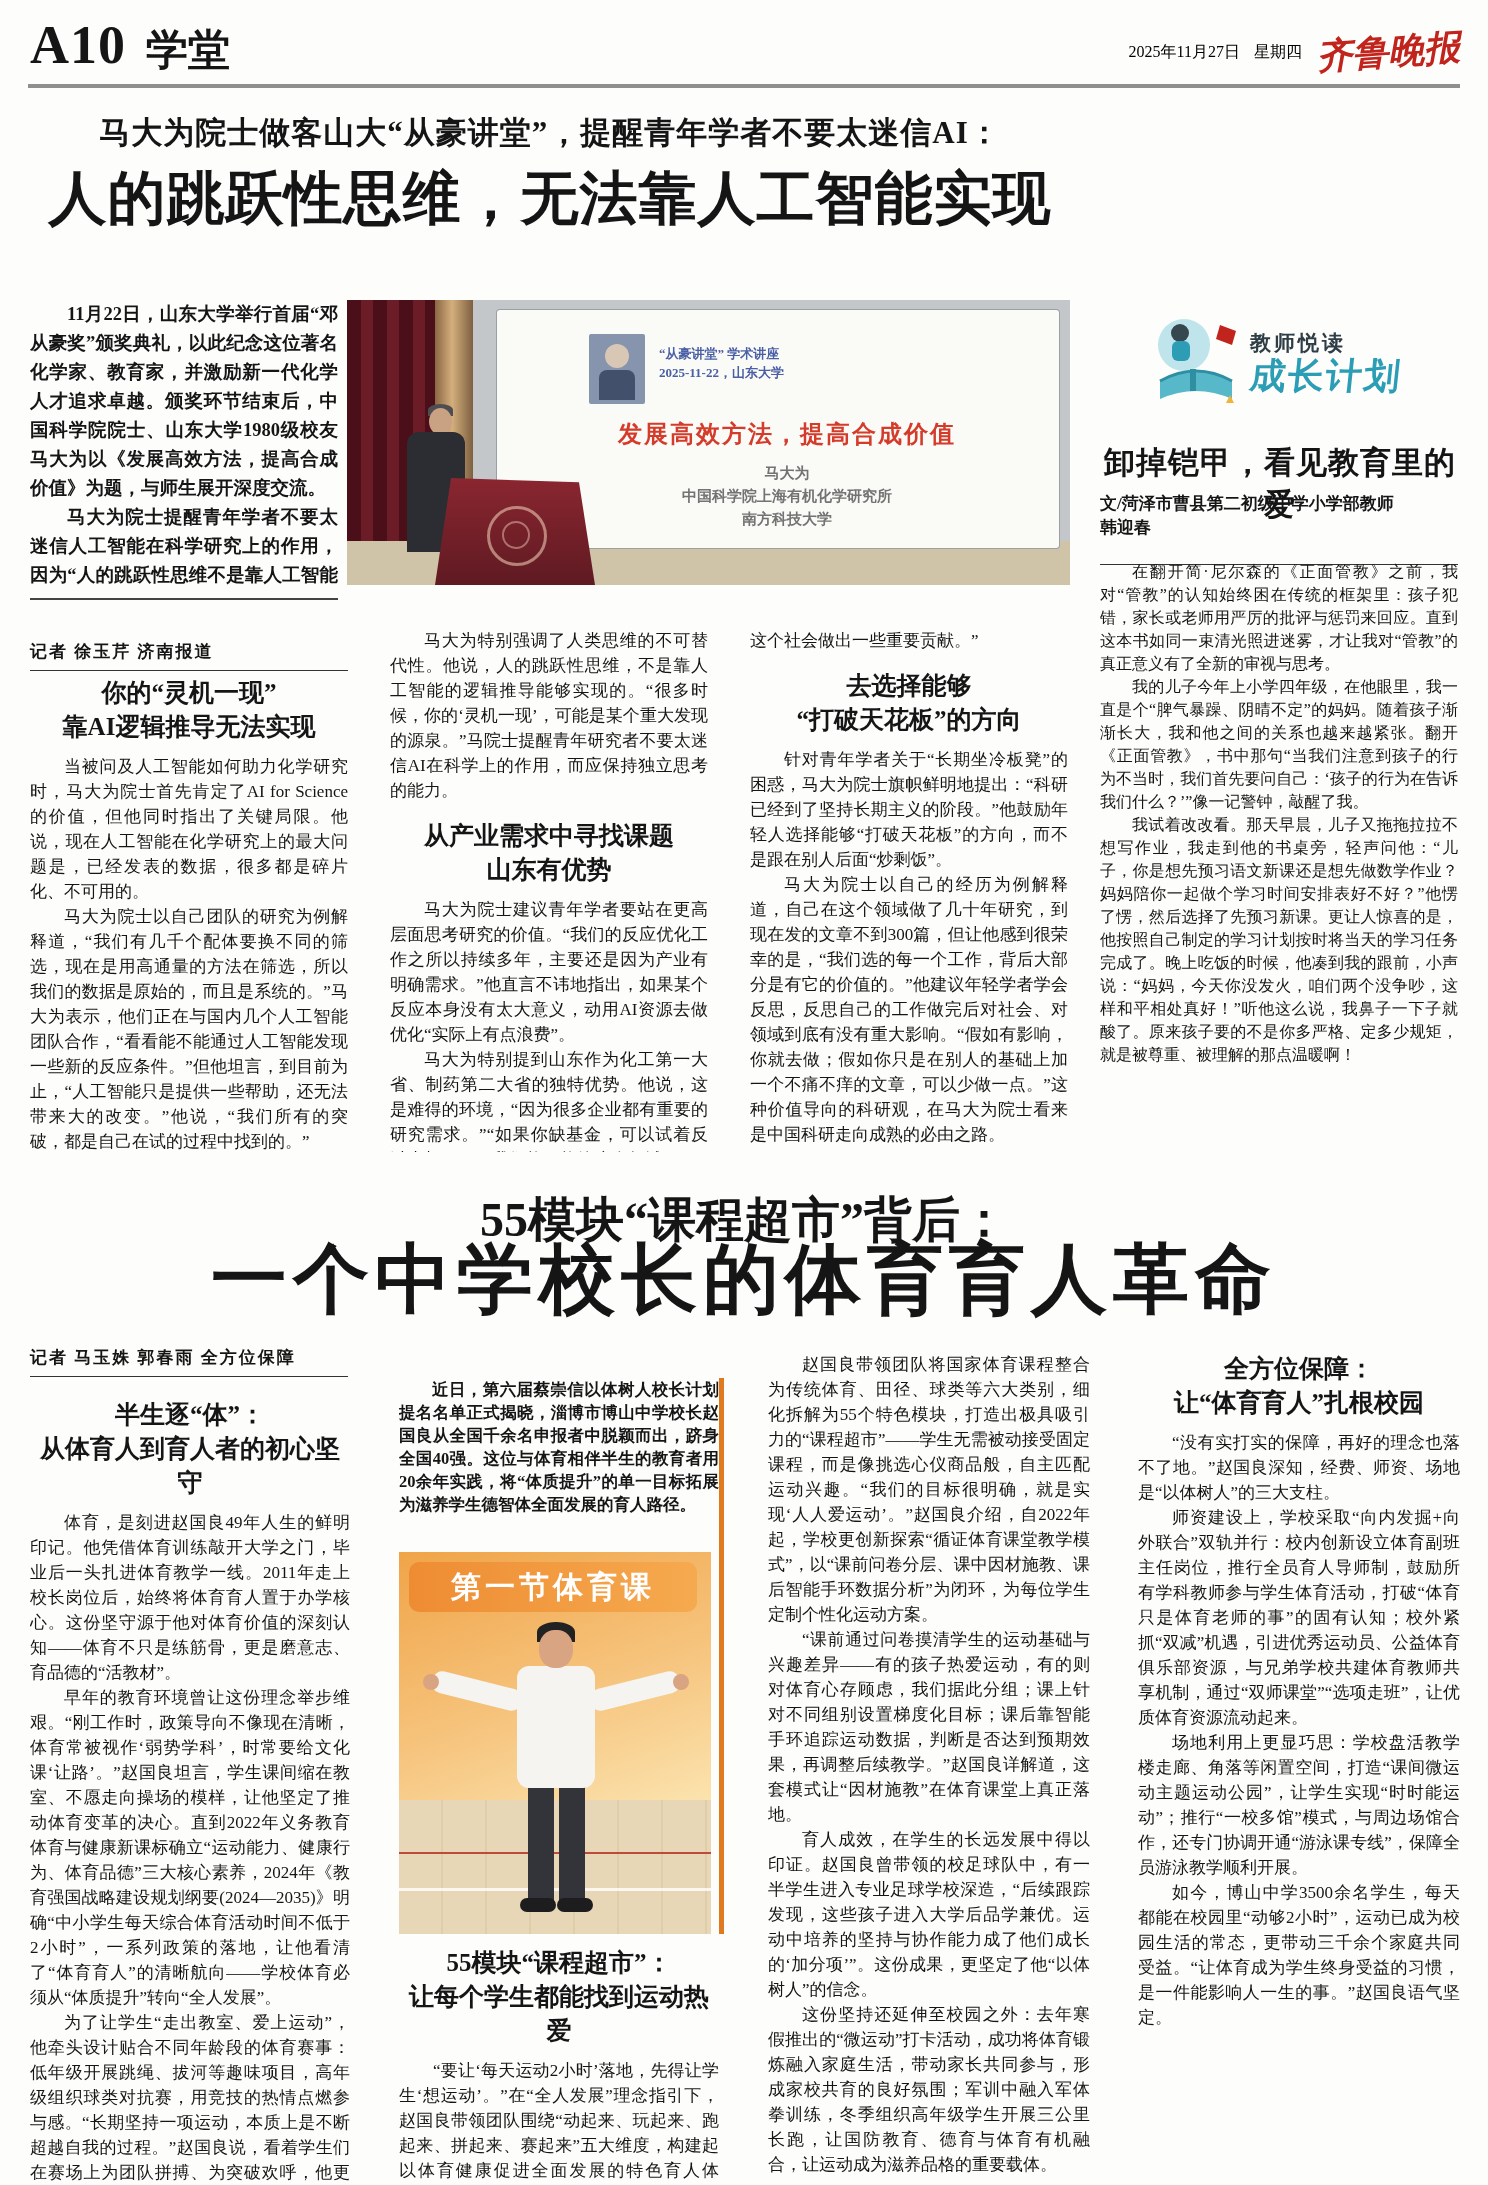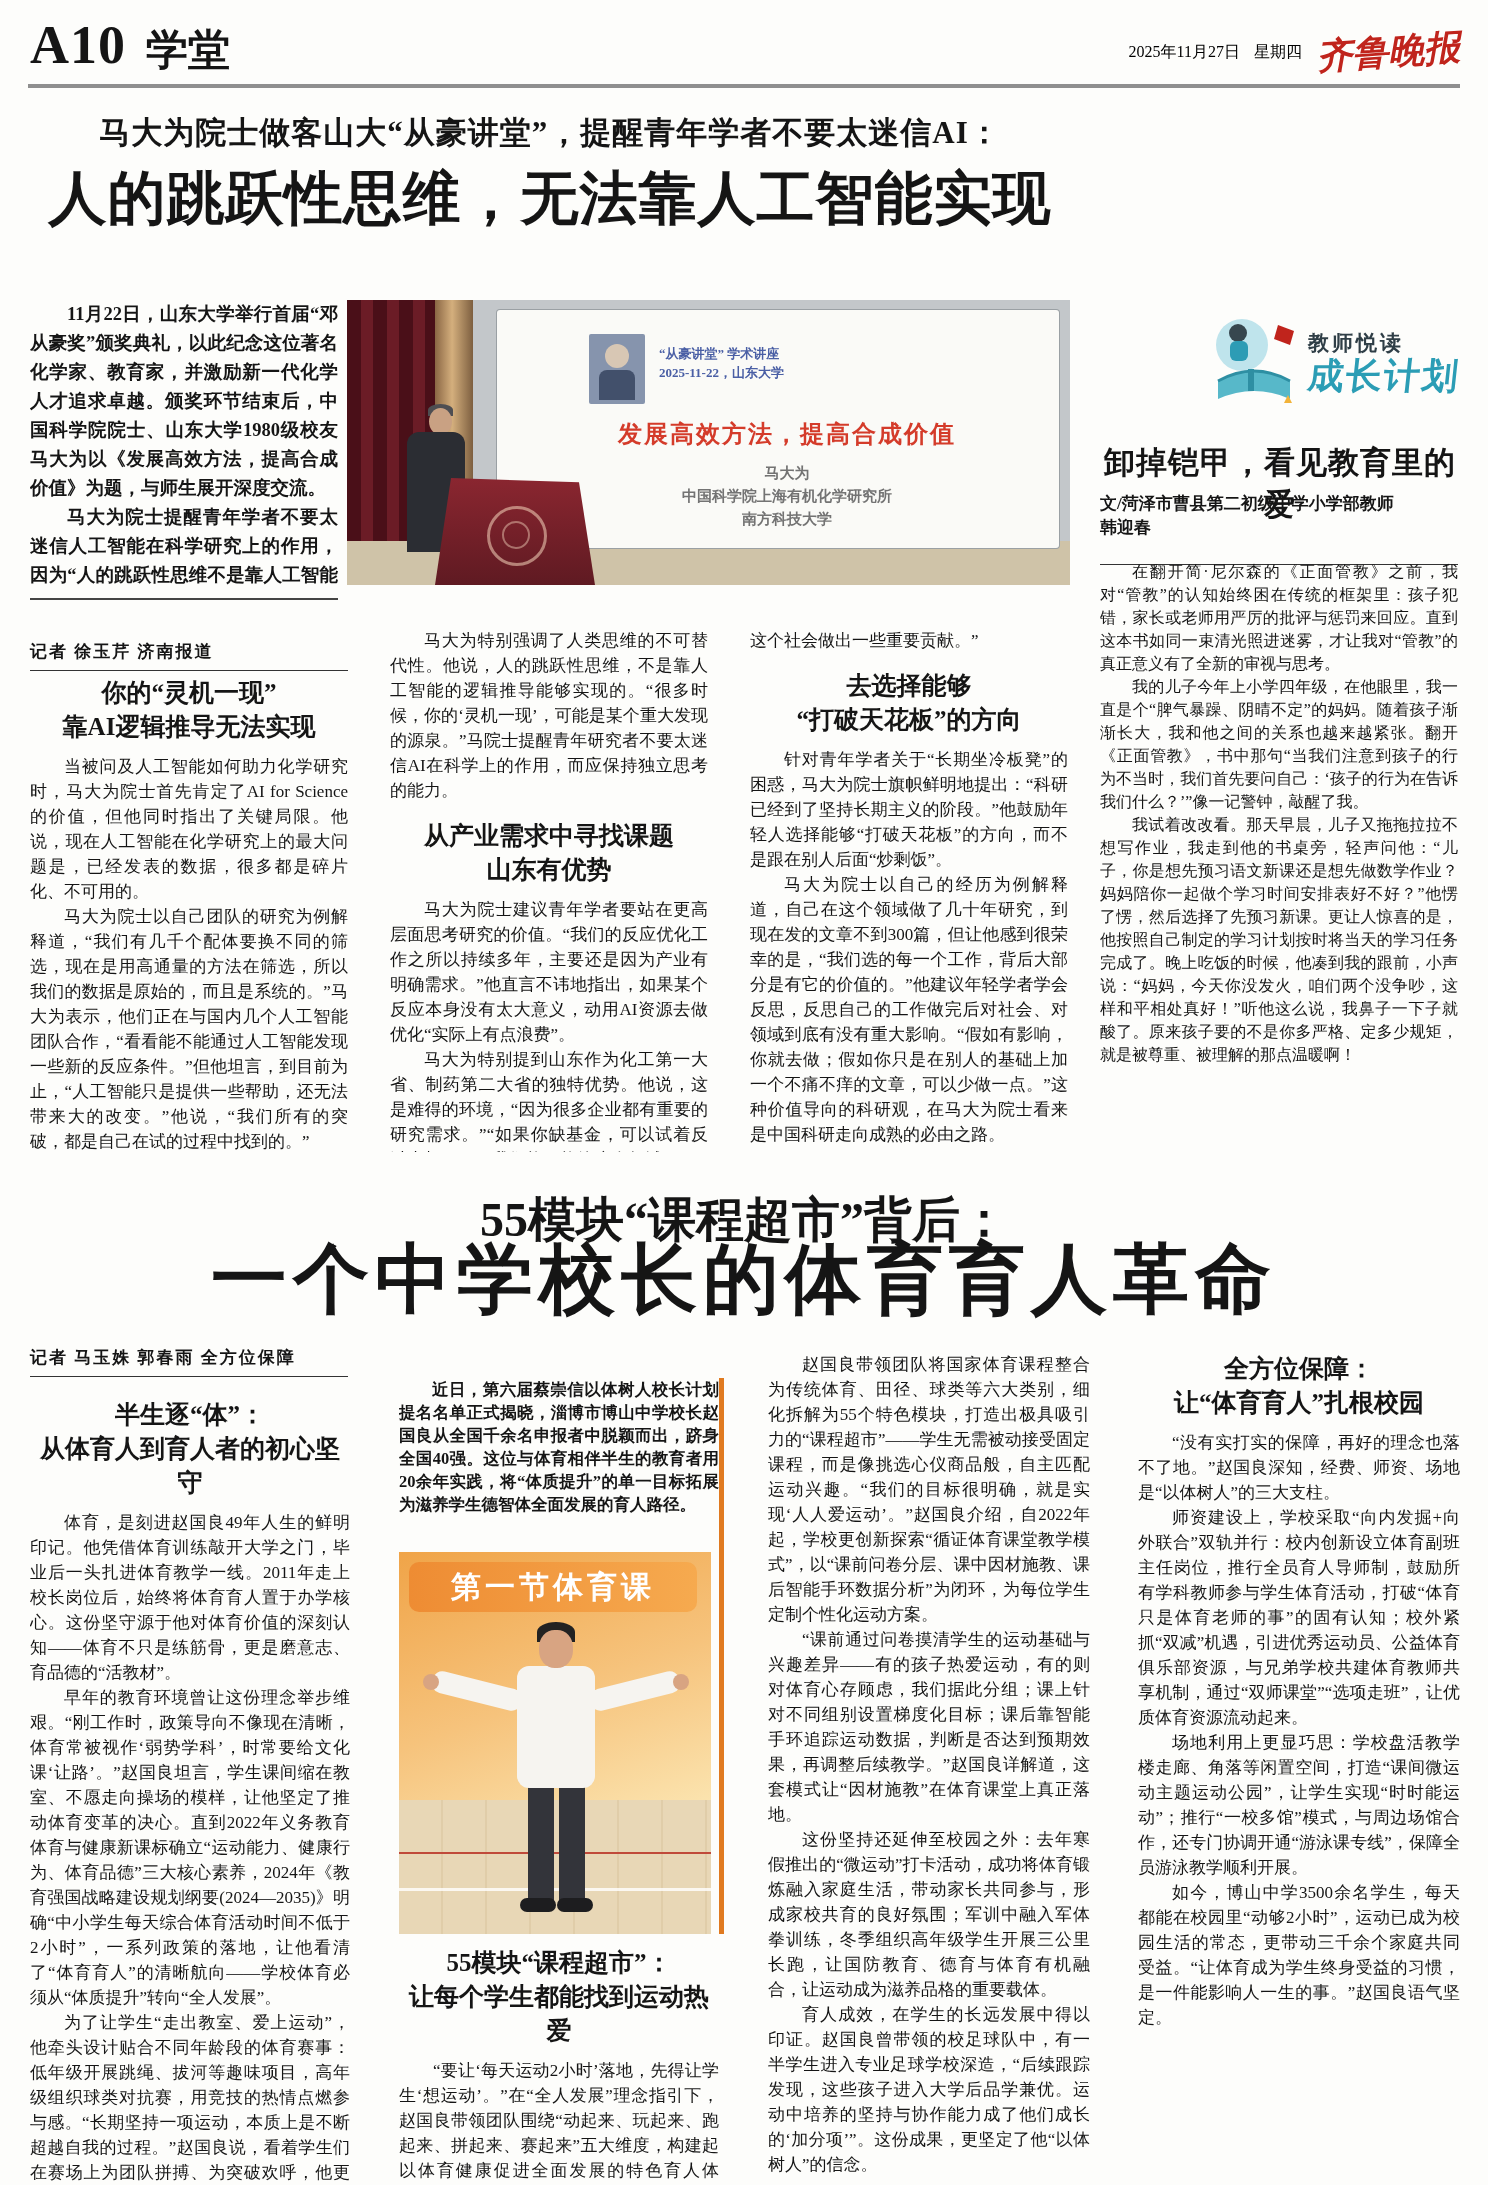--- a/index.html
+++ b/index.html
@@ -46,21 +46,21 @@
   .s2-col1{left:30px;top:1382px;width:320px;height:803px;}
   .s2-intro{left:399px;top:1378px;width:320px;height:176px;overflow:hidden;}
   .s2-intro p{margin:0;text-indent:2em;text-align:justify;font-size:16.5px;line-height:23px;font-weight:700;}
   .s2-col2b{left:399px;top:1946px;width:320px;height:239px;}
   .s2-col3{left:768px;top:1352px;width:322px;height:833px;}
   .s2-col4{left:1138px;top:1352px;width:322px;height:833px;}
   .orange-rule{left:719px;top:1378px;width:5px;height:556px;background:var(--accent_orange);}
 
   
   .sb-badge{left:1150px;top:294px;width:310px;height:138px;}
-  .badge-wrap{position:relative;width:100%;height:100%;display:flex;align-items:center;justify-content:flex-end;gap:8px;}
+  .badge-wrap{position:relative;width:100%;height:100%;display:flex;align-items:center;justify-content:flex-start;gap:8px;}
   .badge-art{width:92px;height:104px;flex:0 0 auto;}
   .badge-text{display:flex;flex-direction:column;align-items:flex-start;}
   .badge-l1{font-size:21px;font-weight:800;color:#2f3e46;letter-spacing:3px;}
   .badge-l2{font-size:36px;font-weight:900;color:var(--badge_teal);transform:skewX(-6deg);letter-spacing:2px;line-height:1.1;}
   .sb-title{left:1100px;top:442px;width:360px;text-align:center;font-size:31px;font-weight:900;letter-spacing:1px;}
   .sb-byline{left:1100px;top:492px;width:358px;font-size:17px;font-weight:700;line-height:24px;
              border-bottom:1.5px solid #333;padding-bottom:24px;}
   .sb-body{left:1100px;top:560px;width:358px;height:556px;overflow:hidden;}
   .sb-body p{margin:0;text-indent:2em;text-align:justify;font-size:16px;line-height:23px;}
 
@@ -258,22 +258,22 @@
 
   <div class="abs col s2-col2b">
     <div class="subhead">55模块“课程超市”：</div>
     <div class="subhead mb">让每个学生都能找到运动热爱</div>
     <p>“要让‘每天运动2小时’落地，先得让学生‘想运动’。”在“全人发展”理念指引下，赵国良带领团队围绕“动起来、玩起来、跑起来、拼起来、赛起来”五大维度，构建起以体育健康促进全面发展的特色育人体系。</p>
   </div>
 
   <div class="abs col s2-col3">
     <p>赵国良带领团队将国家体育课程整合为传统体育、田径、球类等六大类别，细化拆解为55个特色模块，打造出极具吸引力的“课程超市”——学生无需被动接受固定课程，而是像挑选心仪商品般，自主匹配运动兴趣。“我们的目标很明确，就是实现‘人人爱运动’。”赵国良介绍，自2022年起，学校更创新探索“循证体育课堂教学模式”，以“课前问卷分层、课中因材施教、课后智能手环数据分析”为闭环，为每位学生定制个性化运动方案。</p>
     <p>“课前通过问卷摸清学生的运动基础与兴趣差异——有的孩子热爱运动，有的则对体育心存顾虑，我们据此分组；课上针对不同组别设置梯度化目标；课后靠智能手环追踪运动数据，判断是否达到预期效果，再调整后续教学。”赵国良详解道，这套模式让“因材施教”在体育课堂上真正落地。</p>
+    <p>育人成效，在学生的长远发展中得以印证。赵国良曾带领的校足球队中，有一半学生进入专业足球学校深造，“后续跟踪发现，这些孩子进入大学后品学兼优。运动中培养的坚持与协作能力成了他们成长的‘加分项’”。这份成果，更坚定了他“以体树人”的信念。</p>
     <p>这份坚持还延伸至校园之外：去年寒假推出的“微运动”打卡活动，成功将体育锻炼融入家庭生活，带动家长共同参与，形成家校共育的良好氛围；军训中融入军体拳训练，冬季组织高年级学生开展三公里长跑，让国防教育、德育与体育有机融合，让运动成为滋养品格的重要载体。</p>
-    <p>育人成效，在学生的长远发展中得以印证。赵国良曾带领的校足球队中，有一半学生进入专业足球学校深造，“后续跟踪发现，这些孩子进入大学后品学兼优。运动中培养的坚持与协作能力成了他们成长的‘加分项’”。这份成果，更坚定了他“以体树人”的信念。</p>
   </div>
 
   <div class="abs col s2-col4">
     <div class="subhead">全方位保障：</div>
     <div class="subhead mb">让“体育育人”扎根校园</div>
     <p>“没有实打实的保障，再好的理念也落不了地。”赵国良深知，经费、师资、场地是“以体树人”的三大支柱。</p>
     <p>师资建设上，学校采取“向内发掘+向外联合”双轨并行：校内创新设立体育副班主任岗位，推行全员育人导师制，鼓励所有学科教师参与学生体育活动，打破“体育只是体育老师的事”的固有认知；校外紧抓“双减”机遇，引进优秀运动员、公益体育俱乐部资源，与兄弟学校共建体育教师共享机制，通过“双师课堂”“选项走班”，让优质体育资源流动起来。</p>
     <p>场地利用上更显巧思：学校盘活教学楼走廊、角落等闲置空间，打造“课间微运动主题运动公园”，让学生实现“时时能运动”；推行“一校多馆”模式，与周边场馆合作，还专门协调开通“游泳课专线”，保障全员游泳教学顺利开展。</p>
     <p>如今，博山中学3500余名学生，每天都能在校园里“动够2小时”，运动已成为校园生活的常态，更带动三千余个家庭共同受益。“让体育成为学生终身受益的习惯，是一件能影响人一生的事。”赵国良语气坚定。</p>
   </div>

